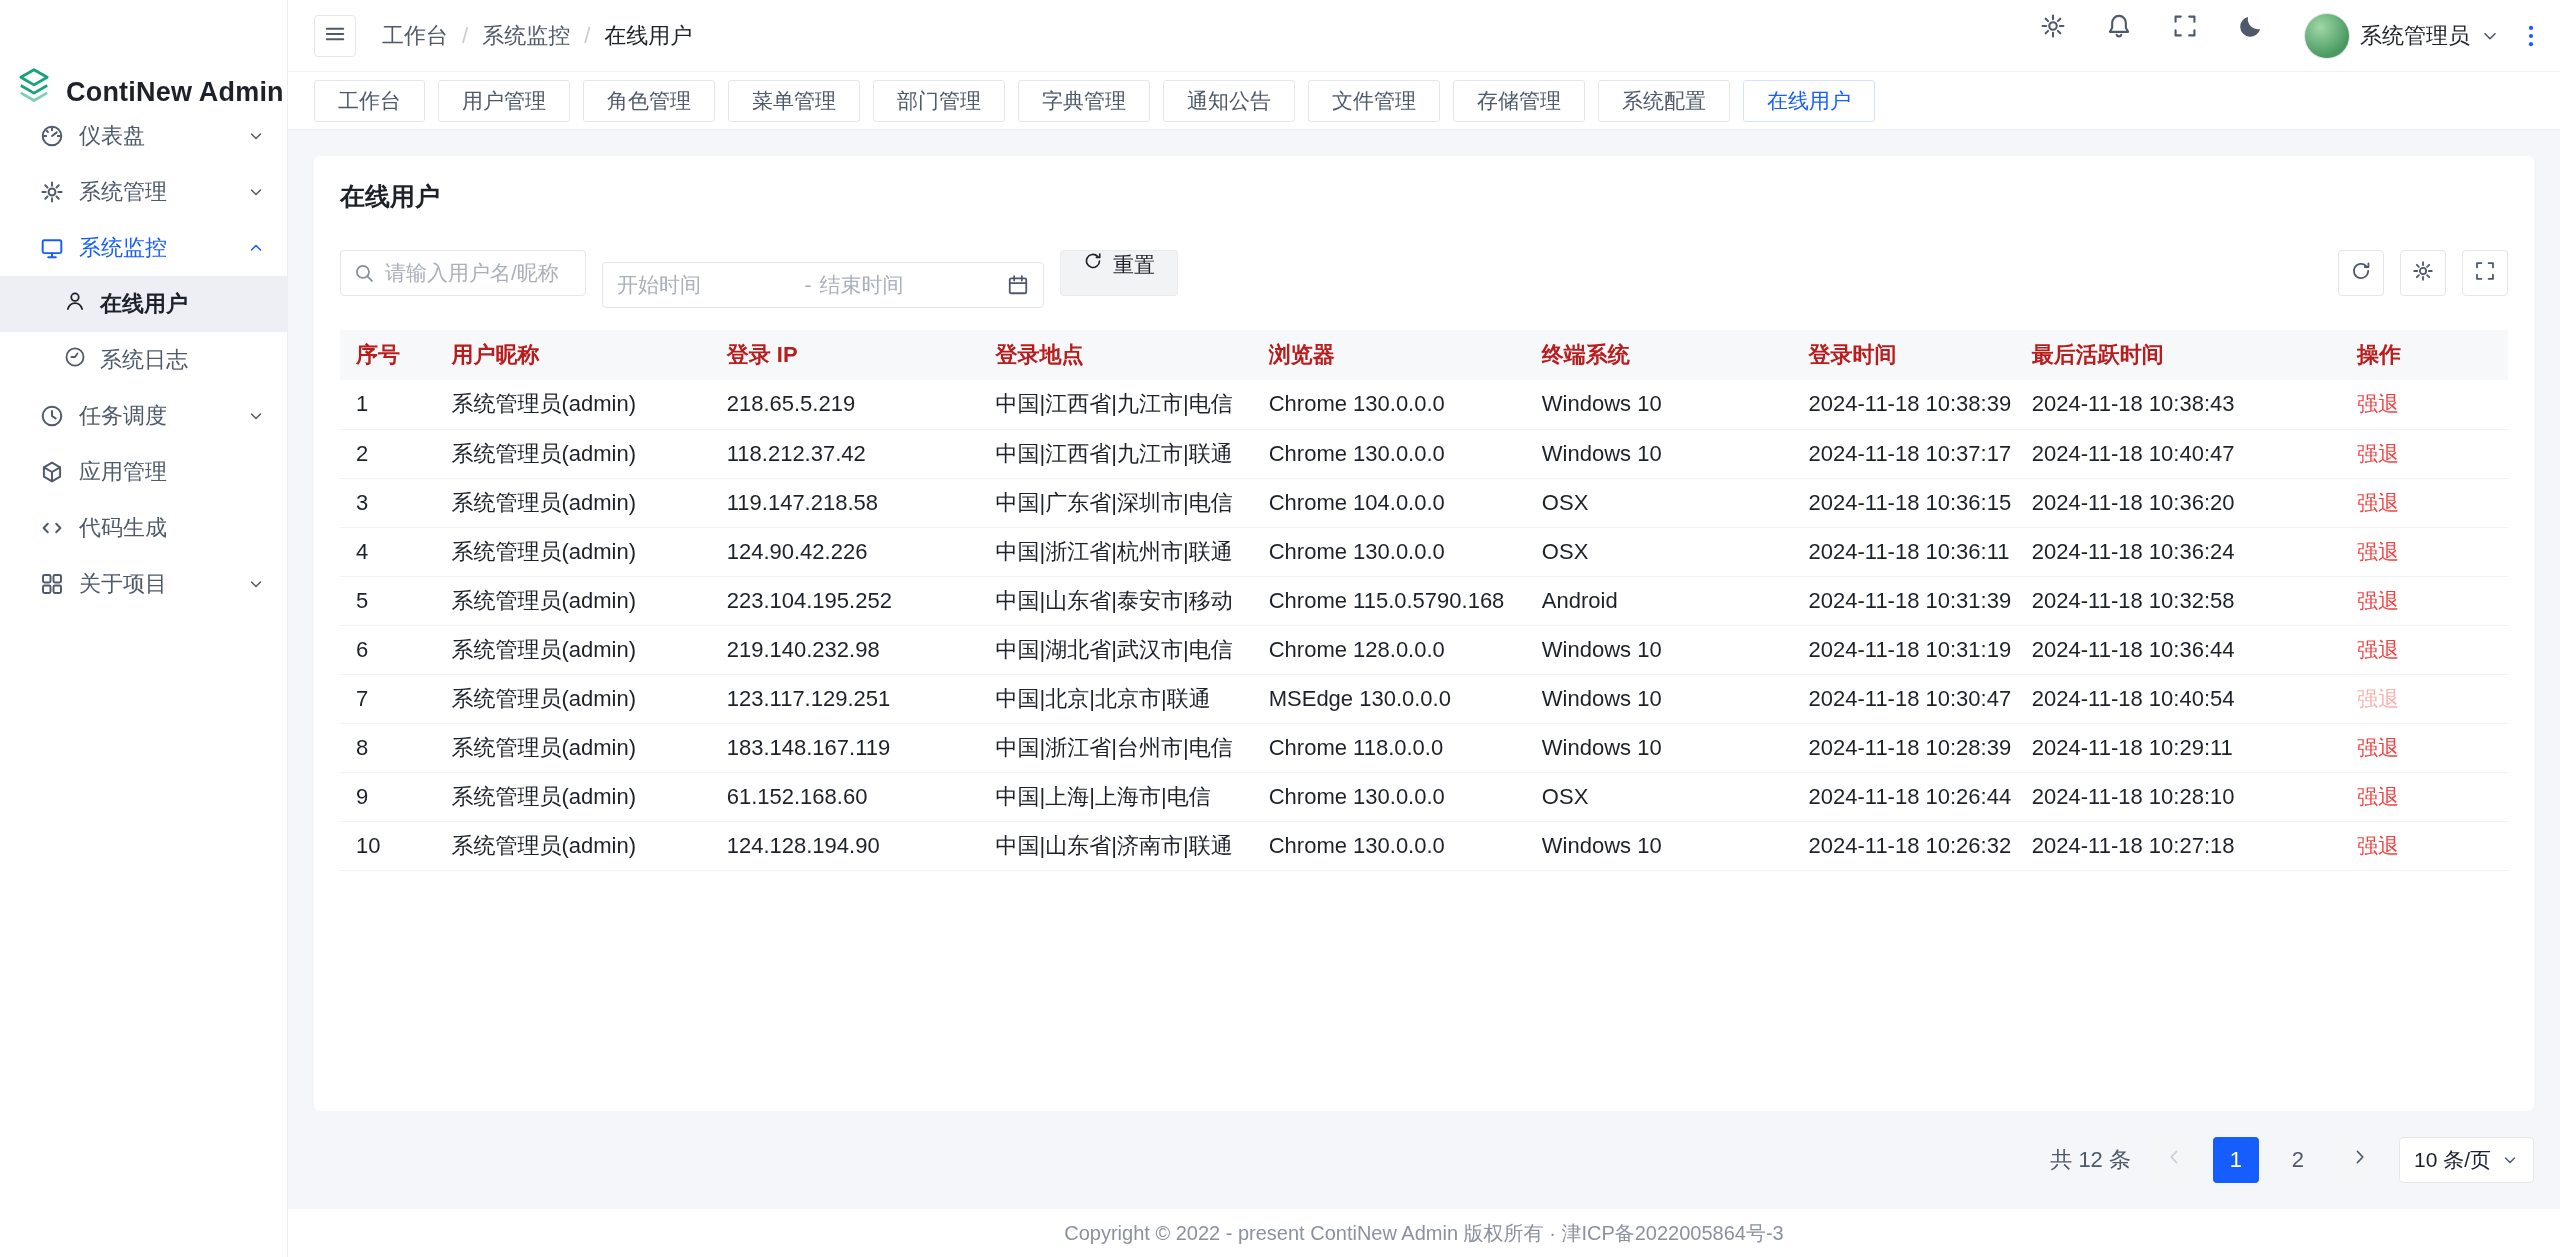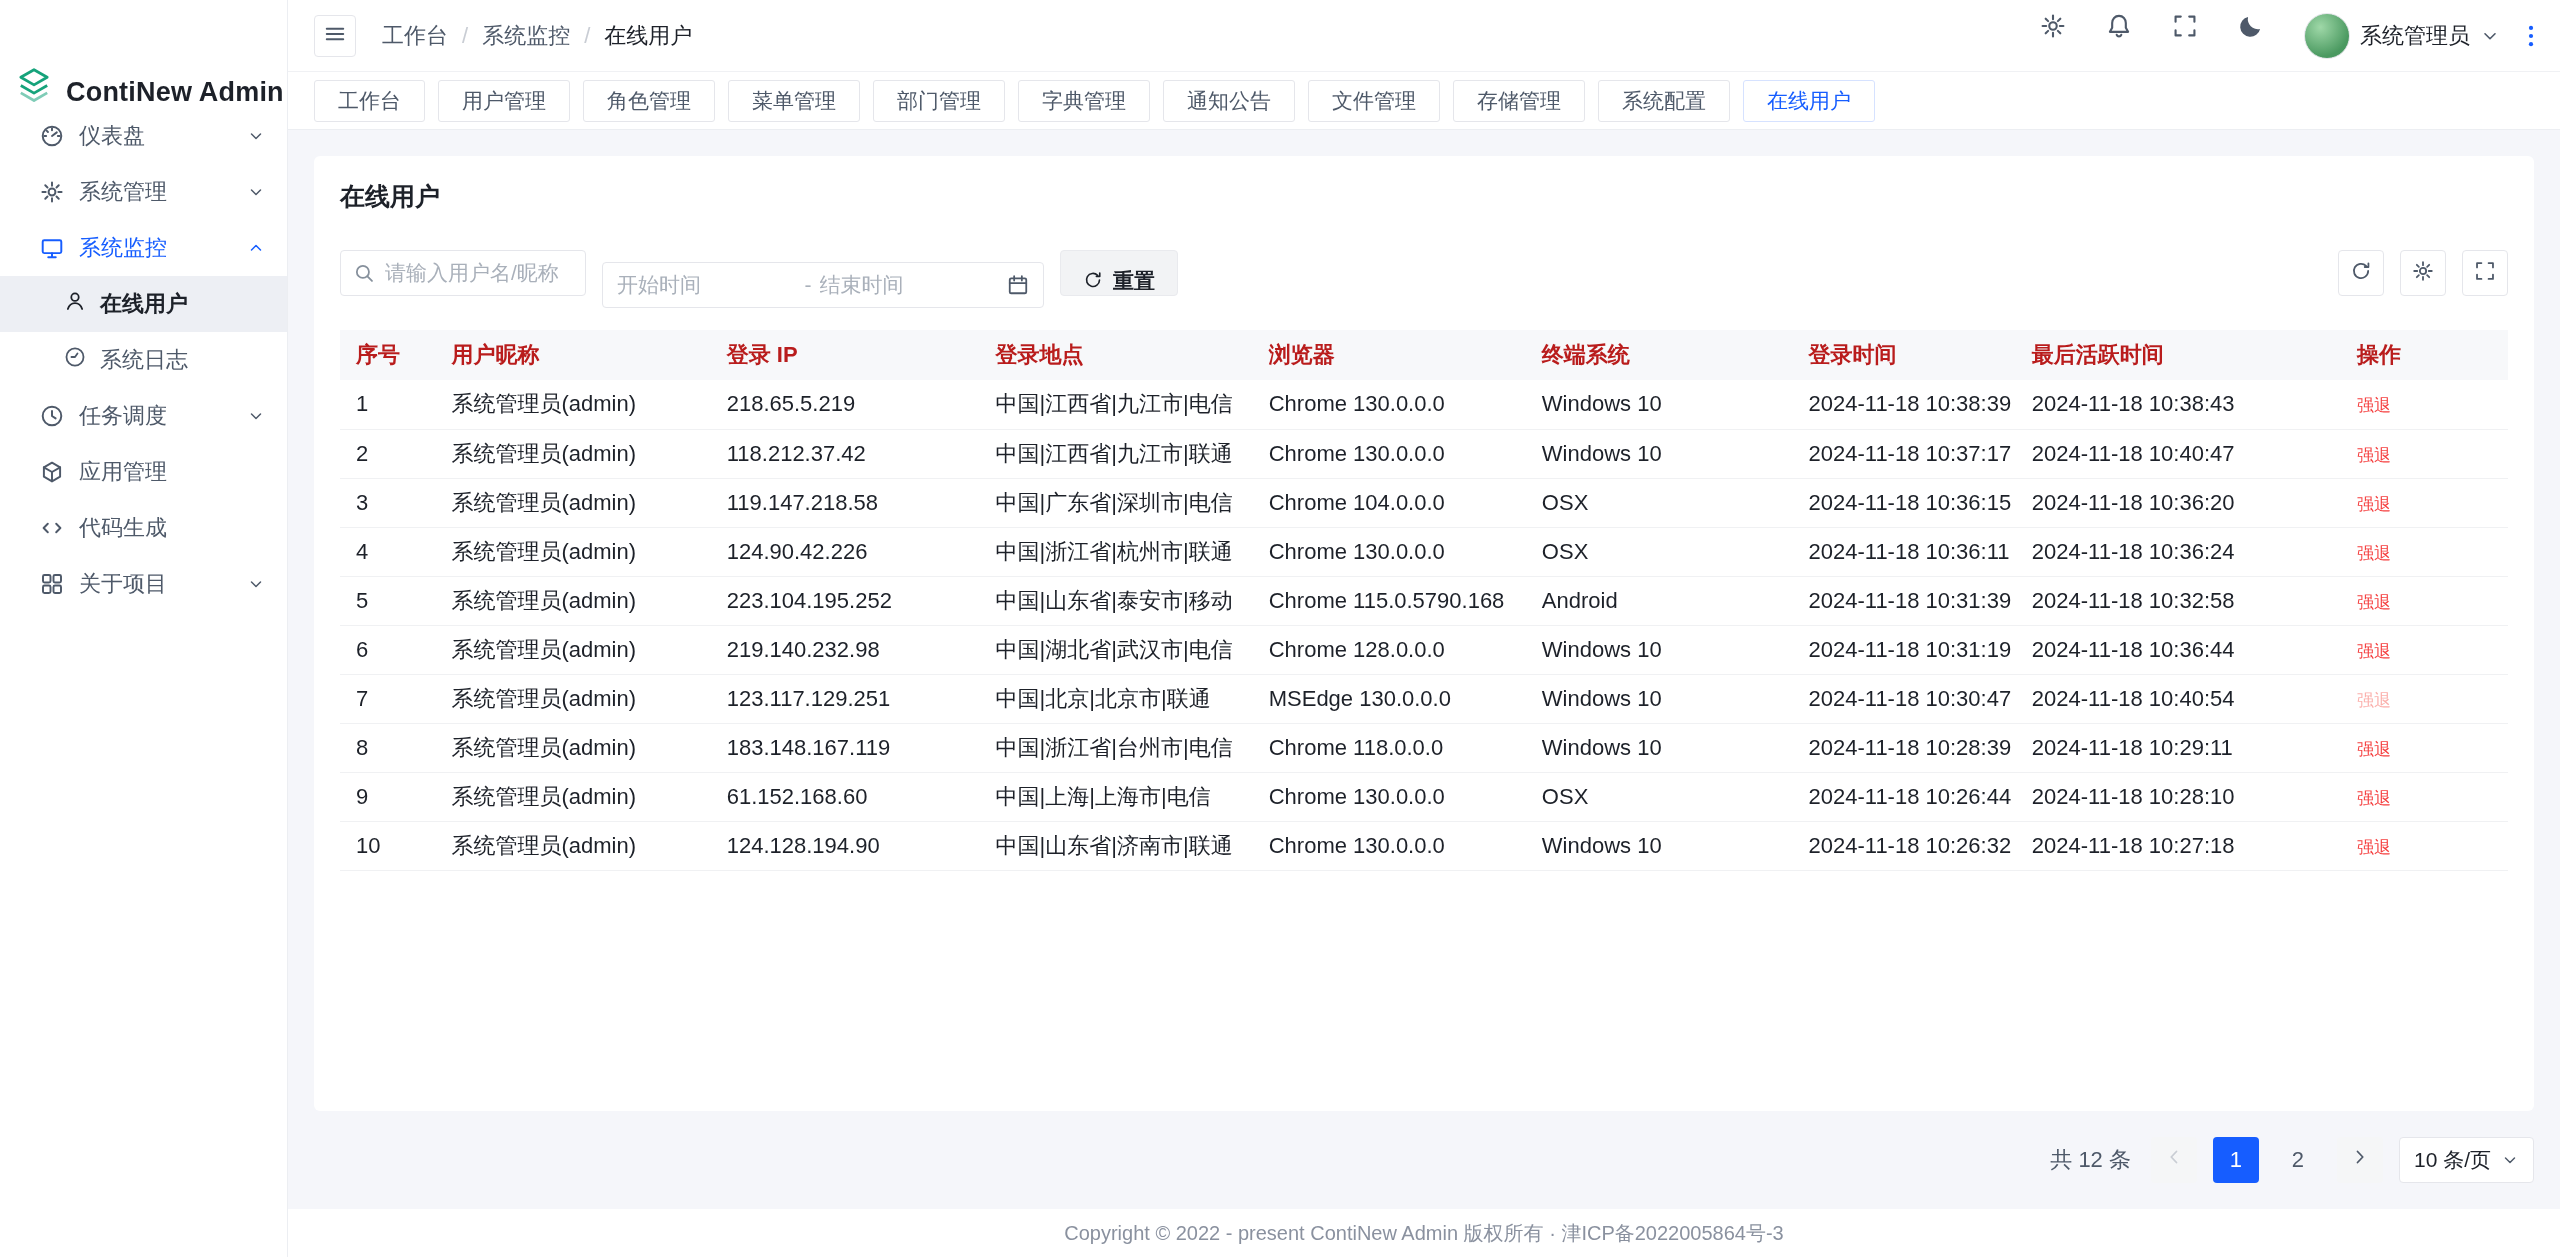--- a/index.html
+++ b/index.html
@@ -46,29 +46,29 @@
 
   .toolbar { display:flex; align-items:center; gap:16px; margin-top:24px; }
   .search-box { position:relative; width:246px; }
   .search-box input { width:100%; height:46px; border:1px solid #e5e6eb; border-radius:4px; padding:0 12px 0 44px; font-size:21px; color:#1d2129; background:#fff; outline:none; }
   .search-box .s-ic { position:absolute; left:13px; top:12px; color:#86909c; }
   input::placeholder { color:#a9b0ba; }
   .date-range { width:442px; height:46px; border:1px solid #e5e6eb; border-radius:4px; display:flex; align-items:center; padding:0 14px; gap:8px; background:#fff;margin-top:25px; }
   .date-range input { border:none; outline:none; flex:1; min-width:0; font-size:21px; background:transparent; }
   .date-range .dash { color:#a9b0ba; font-size:21px; }
   .date-range .cal-ic { color:#4e5969; display:flex; }
-  .reset-btn { height:46px; padding:0 22px; background:#f2f3f5; border:1px solid #e9eaee; border-radius:4px; display:flex; align-items:flex-end; gap:10px; font-size:21px; color:#1d2129; cursor:pointer;font-weight:bold; }
+  .reset-btn { height:46px; padding:0 22px; background:#f2f3f5; border:1px solid #e9eaee; border-radius:4px; display:flex; align-items:flex-start; gap:10px; font-size:21px; color:#1d2129; cursor:pointer; }
   .toolbar-spacer { flex:1; }
   .tool-icon-btn { width:46px; height:46px; border:1px solid #e5e6eb; border-radius:4px; background:#fff; display:flex; align-items:center; justify-content:center; color:#4e5969; cursor:pointer; }
 
   
   table { width:100%; border-collapse:collapse; margin-top:22px; table-layout:fixed; }
   thead th { background:#f7f8fa; height:50px; text-align:left; padding:0 16px; font-size:22px; font-weight:bold; color:#b91c1c; }
   tbody td { height:49px; padding:0 16px; font-size:22px; color:#1d2129; border-bottom:1px solid #f0f1f3; white-space:nowrap; overflow:hidden; }
-  .act-link { color:#f53f3f; font-size:17px; cursor:pointer; }
+  .act-link { color:#f53f3f; font-size:21px; cursor:pointer; }
   .act-link.disabled { color:#fbb0ac; cursor:not-allowed; }
 
   
   .pagination { margin-top:26px; display:flex; align-items:center; justify-content:flex-end; gap:16px; }
   .pg-total { font-size:22px; color:#4e5969; margin-right:4px; }
   .pg-btn { width:46px; height:46px; border-radius:4px; display:flex; align-items:center; justify-content:center; font-size:22px; color:#4e5969; background:#f5f6f7; cursor:pointer; border:none; }
   .pg-btn.nav { background:#f5f6f7; }
   .pg-btn.prev { color:#c9cdd4; }
   .pg-btn.page { background:transparent; }
   .pg-btn.active { background:#165dff; color:#fff; }

